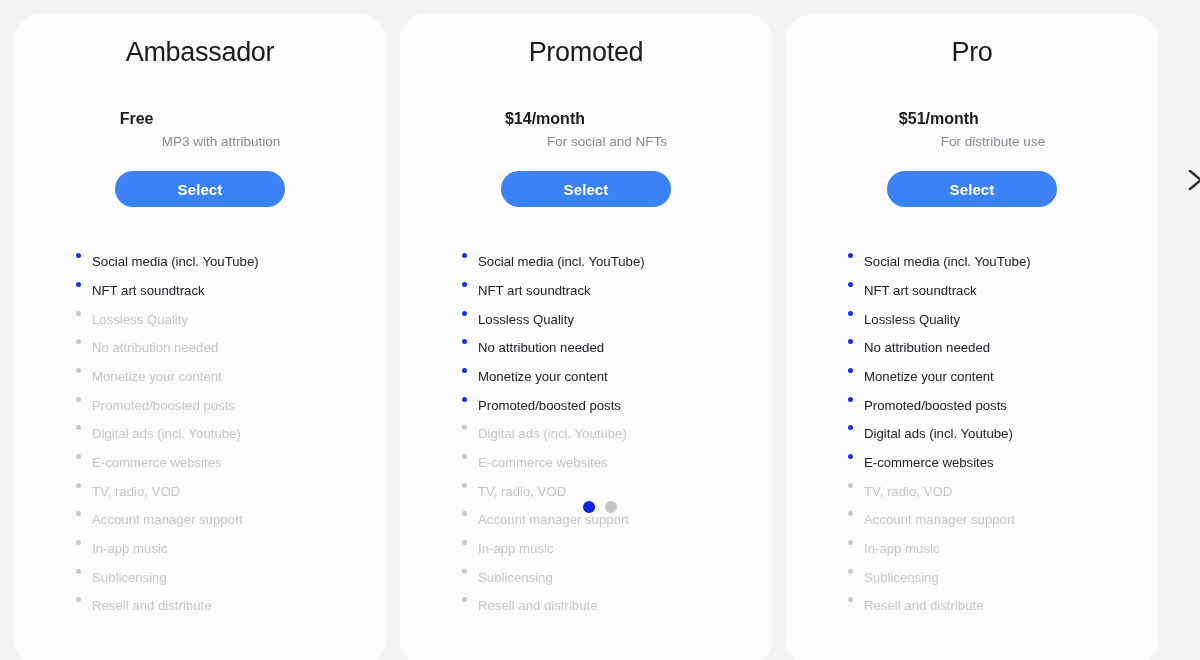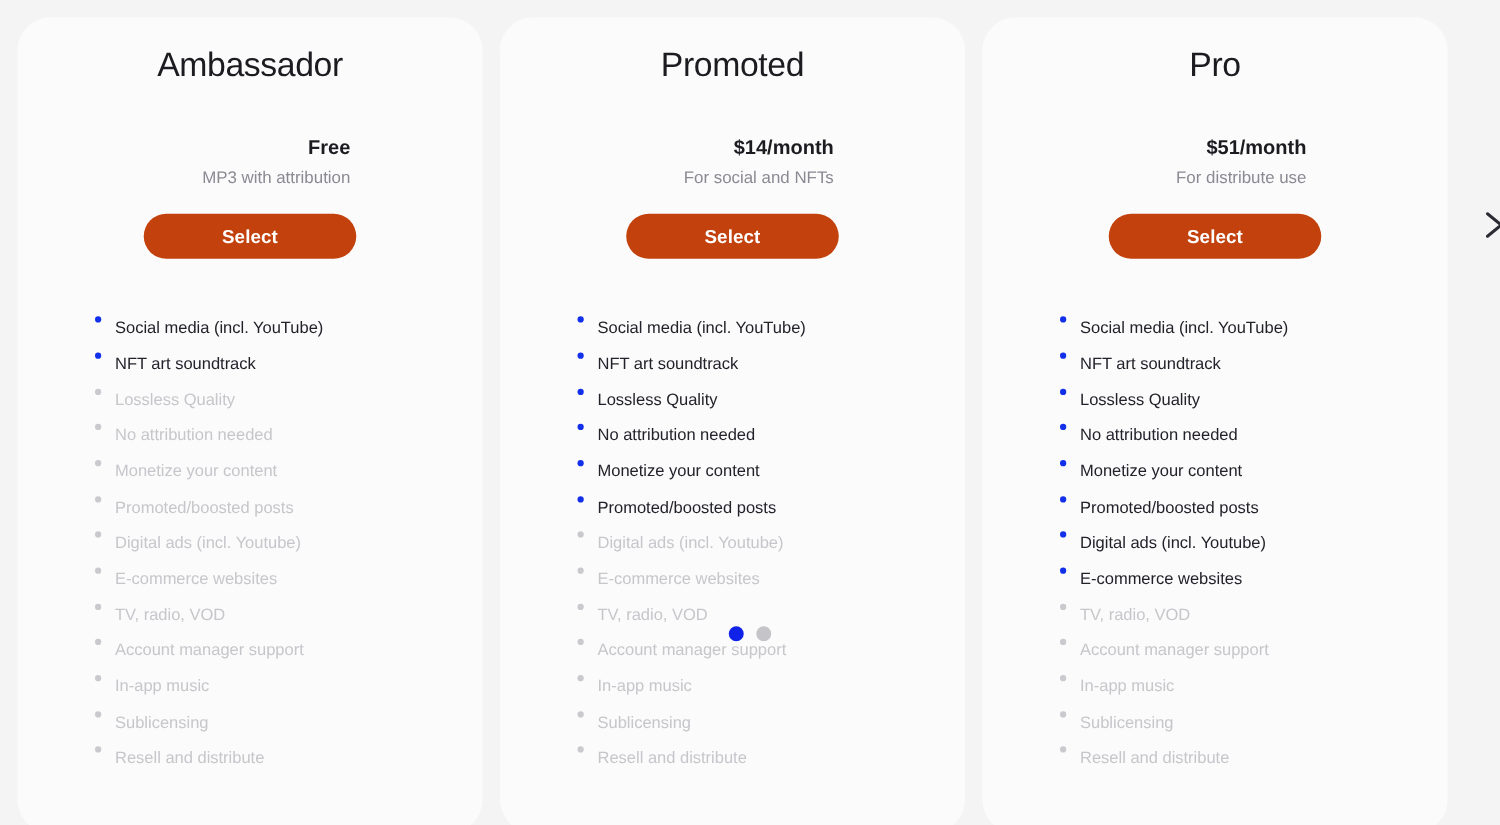--- a/index.html
+++ b/index.html
@@ -45,21 +45,21 @@
     font-size: 27px;
     font-weight: 500;
     color: #1b1b20;
     letter-spacing: -0.3px;
     line-height: 1.2;
     text-align: center;
   }
 
   .price-block {
     margin-top: 40px;
-    text-align: right;
+    text-align: left;
   }
 
   .plan-price {
     font-size: 16px;
     font-weight: 700;
     color: #1b1b20;
     line-height: 1.35;
   }
 
   .plan-caption {
@@ -70,21 +70,21 @@
     margin-top: 2px;
     padding-left: 42px;
   }
 
   .select-button {
     margin-top: 19px;
     width: 170px;
     height: 36px;
     border: none;
     border-radius: 999px;
-    background: #c2410c;
+    background: #3b82f6;
     color: #ffffff;
     font-family: "Liberation Sans", sans-serif;
     font-size: 15px;
     font-weight: 700;
     letter-spacing: 0.1px;
     cursor: pointer;
     display: flex;
     align-items: center;
     justify-content: center;
   }

